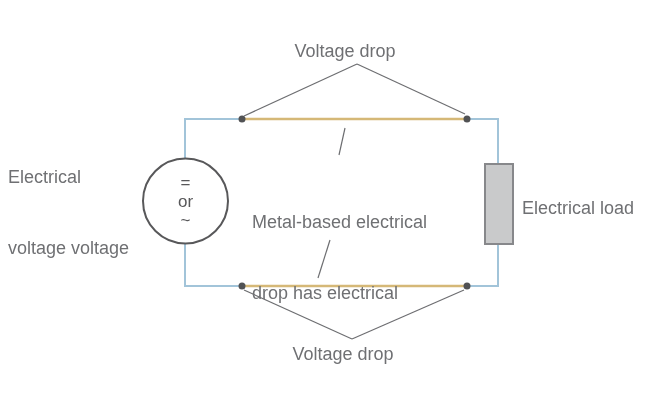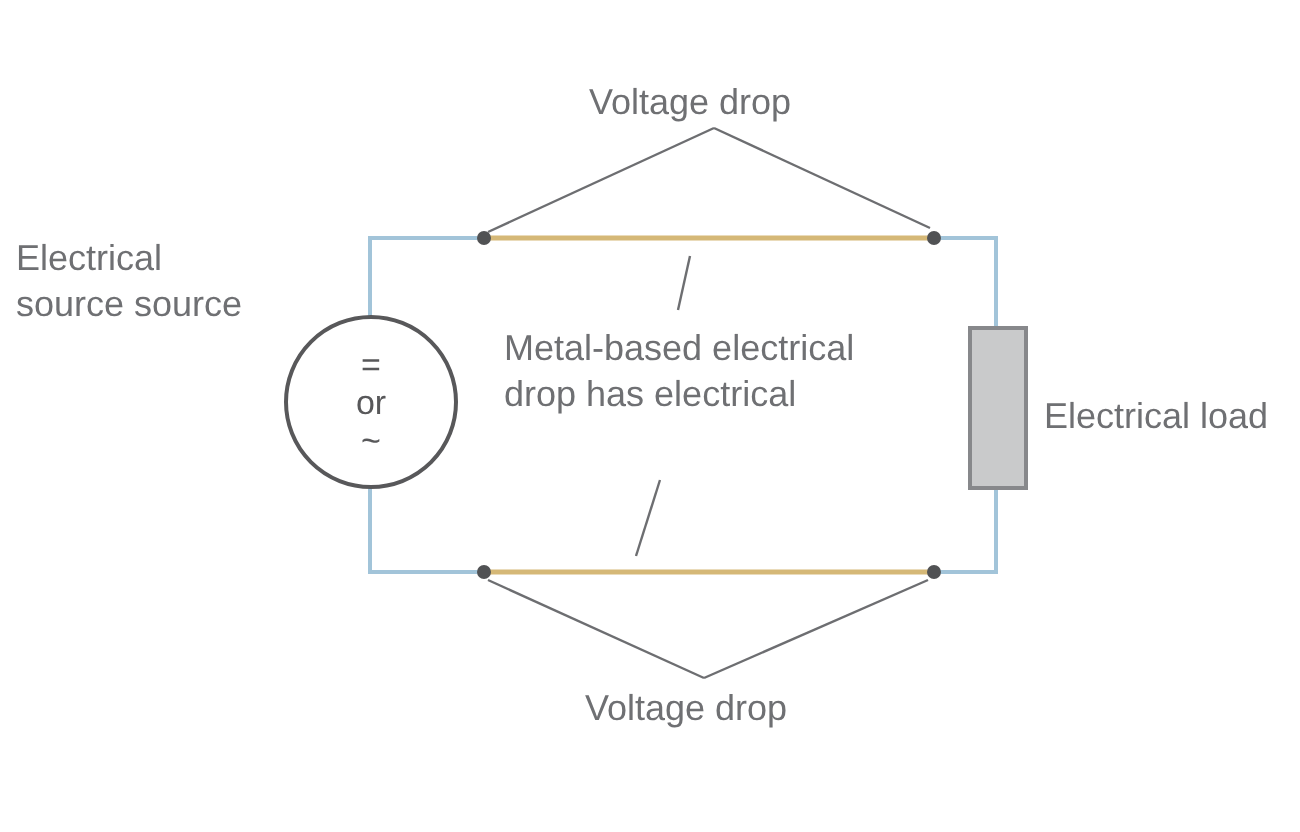--- a/index.html
+++ b/index.html
@@ -23,21 +23,21 @@
   .pointer    { stroke: #6d6e71; stroke-width: 1.2; fill: none; }
 
   
   .label {
     position: absolute;
     font-size: 18px;
     line-height: 23px;
     color: #6f7073;
     white-space: nowrap;
   }
-  .label span { display: block; }
+  .label span { display: block; margin-top: 48px; }
   .centered { transform: translateX(-50%); }
 
   .source-symbols {
     position: absolute;
     left: 143px; top: 159px;
     width: 85px; height: 85px;
     display: flex;
     flex-direction: column;
     align-items: center;
     justify-content: center;
@@ -83,21 +83,21 @@
     <span>or</span>
     <span>~</span>
   </div>
 
   <div class="label centered" style="left:345px; top:40px;">Voltage drop</div>
 
   <div class="label centered" style="left:343px; top:343px;">Voltage drop</div>
 
   <div class="label" style="left:8px; top:118px;">
     <span>Electrical</span>
-    <span>source source</span>
+    <span>voltage voltage</span>
   </div>
 
   <div class="label" style="left:252px; top:163px;">
     <span>Metal-based electrical</span>
     <span>drop has electrical</span>
   </div>
 
   <div class="label" style="left:522px; top:197px;">Electrical load</div>
 
 </div>

